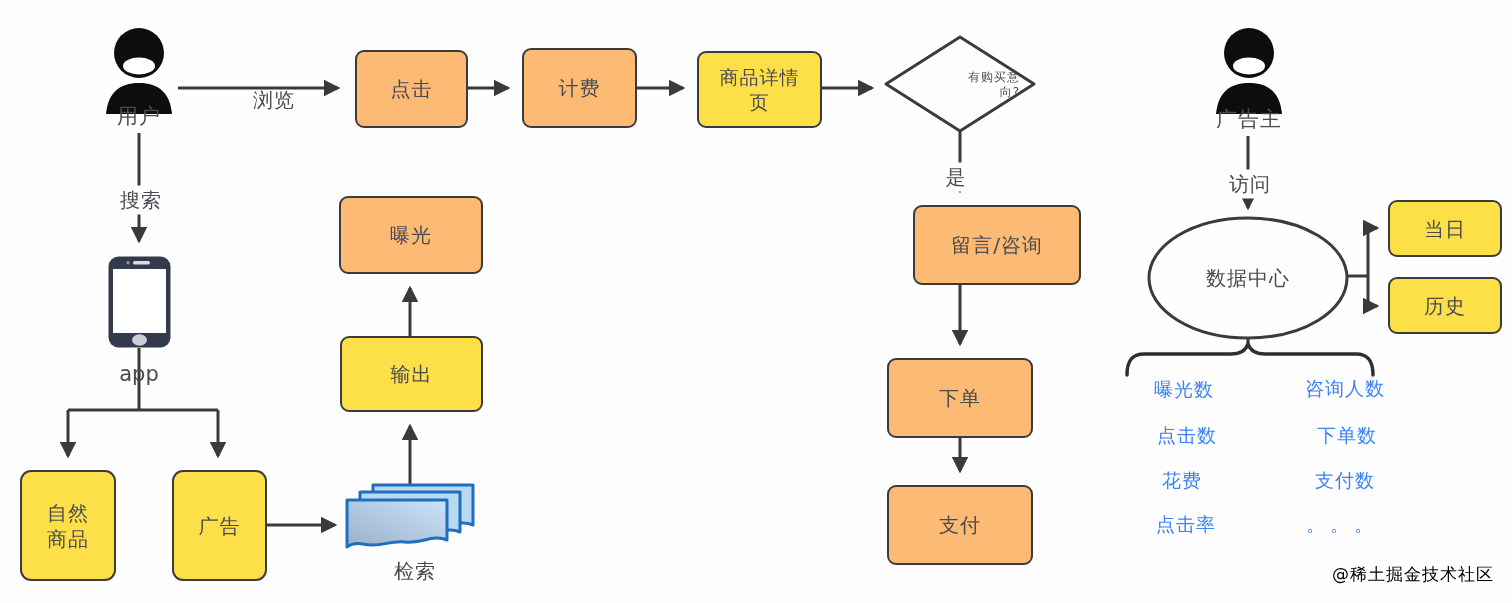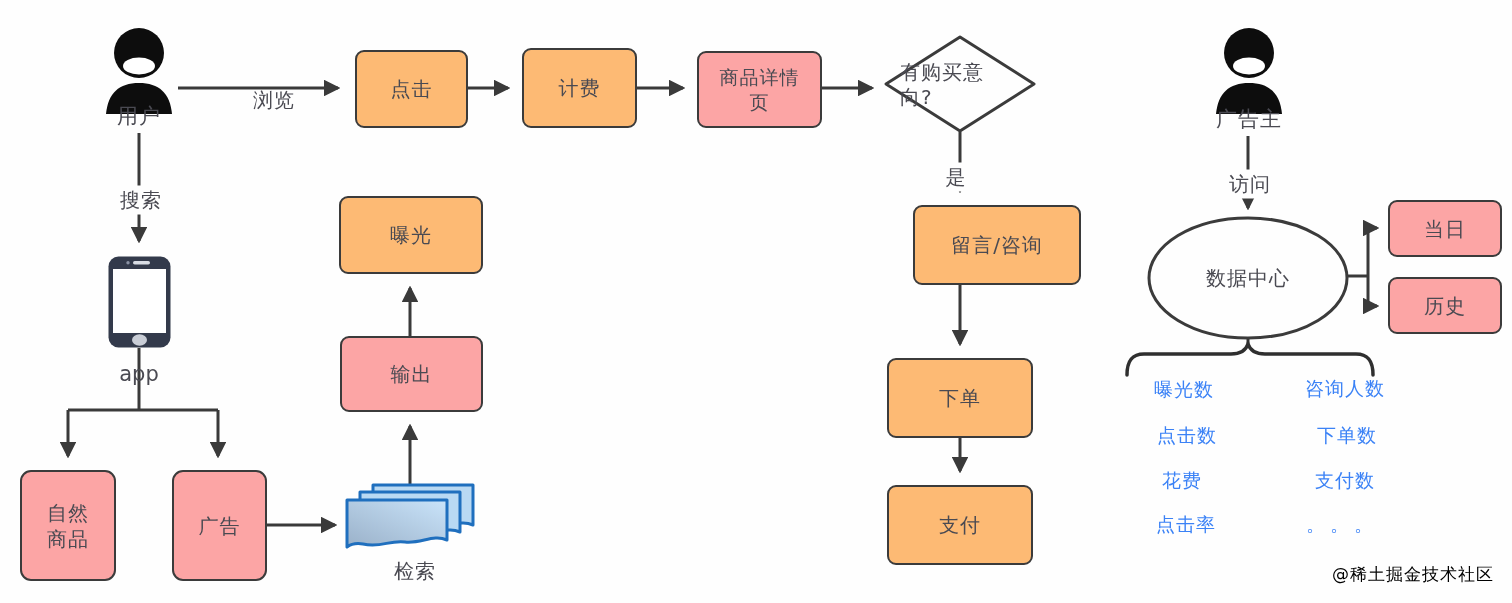--- a/index.html
+++ b/index.html
@@ -3,39 +3,39 @@
 <meta charset="utf-8">
 <style>
   html,body{margin:0;padding:0;background:#fff;}
   .stage{
     position:relative;width:1512px;height:603px;background:#fefefe;overflow:hidden;
     font-family:"DejaVu Sans","Liberation Sans",sans-serif;color:#4a4a52;
   }
   .wires{position:absolute;left:0;top:0;z-index:1;}
   .node{
     position:absolute;box-sizing:border-box;z-index:2;
-    border:2.5px solid #3b3b3b;border-radius:9px;background:#fca5a5;
+    border:2.5px solid #3b3b3b;border-radius:9px;background:#fde047;
     display:flex;flex-direction:column;align-items:center;justify-content:center;
     font-size:20px;line-height:1.3;text-align:center;letter-spacing:1px;
   }
   .node.blue{background:#fdba74;}
   .node.big{border-radius:11px;}
   .lbl{
     position:absolute;z-index:3;transform:translate(-50%,-50%);
     font-size:20px;letter-spacing:1px;white-space:nowrap;text-align:center;
   }
   .lbl.onwire{background:#fefefe;padding:1px 3px;}
   .icon{position:absolute;z-index:2;}
   .metric{
     position:absolute;z-index:3;transform:translate(-50%,-50%);
     font-size:19px;letter-spacing:1px;white-space:nowrap;color:#3b82f6;margin-left:20px;
   }
   .diamond-text{
     position:absolute;z-index:3;transform:translate(-50%,-50%);
-    width:120px;font-size:20px;line-height:1.25;text-align:left;letter-spacing:1px;
+    width:120px;font-size:12px;line-height:1.25;text-align:right;letter-spacing:1px;
   }
   .watermark{
     position:absolute;z-index:3;font-size:17px;letter-spacing:1px;
     color:#000000;white-space:nowrap;
   }
 </style>
 </head>
 <body>
 
 <div class="stage">

